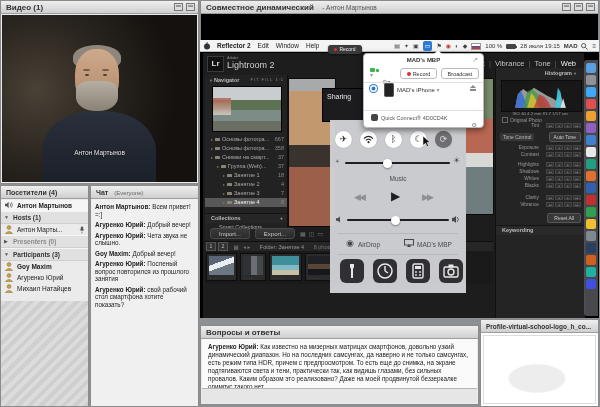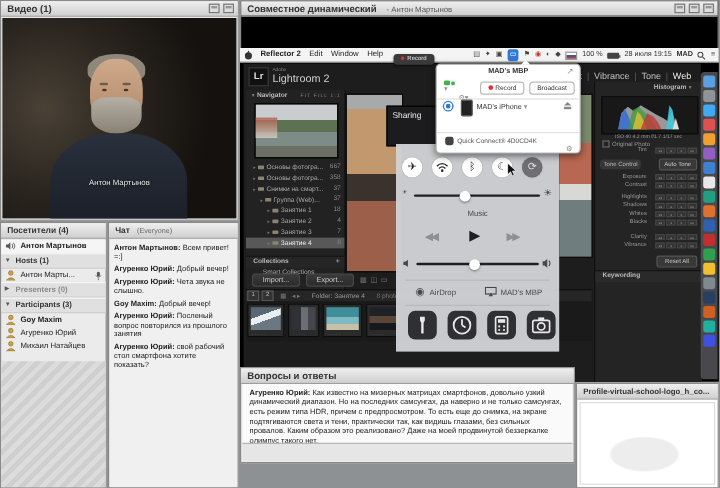--- a/index.html
+++ b/index.html
@@ -544,21 +544,21 @@
     <div class="abs" style="left:0;right:0;top:14px;bottom:0;overflow:hidden;">
       <div class="chat-msg"><span class="chat-author">Антон Мартынов</span> <span>Всем привет! =:]</span></div>
       <div class="chat-msg"><span class="chat-author">Агуренко Юрий</span> <span>Добрый вечер!</span></div>
       <div class="chat-msg"><span class="chat-author">Агуренко Юрий</span> <span>Чета звука не слышно.</span></div>
       <div class="chat-msg"><span class="chat-author">Goy Maxim</span> <span>Добрый вечер!</span></div>
       <div class="chat-msg"><span class="chat-author">Агуренко Юрий</span> <span>Посленый вопрос повторился из прошлого занятия</span></div>
       <div class="chat-msg"><span class="chat-author">Агуренко Юрий</span> <span>свой рабочий стол смартфона хотите показать?</span></div>
     </div>
   </div>
 
-  <div class="panel" style="left:200px;top:306px;width:279px;height:80px;text-decoration:underline;">
+  <div class="panel" style="left:200px;top:325px;width:279px;height:80px;text-decoration:underline;">
     <div class="phead"><span>Вопросы и ответы</span></div>
     <div class="qa-body">
       <div><span class="chat-author">Агуренко Юрий</span> <span>Как известно на мизерных матрицах смартфонов, довольно узкий динамический диапазон. Но на последних самсунгах, да наверно и не только самсунгах, есть режим типа HDR, причем с предпросмотром. То есть еще до снимка, на экране подтягиваются света и тени, практически так, как видишь глазами, без сильных провалов. Каким образом это реализовано?  Даже на моей продвинутой беззеркалке олимпус такого нет.</span></div>
       <div style="margin-top:2px;color:#555;"><span class="chat-author">Антон Мартынов</span> <span>я</span></div>
     </div>
     <div class="qa-input"></div>
   </div>
 
   <div class="panel" style="left:480px;top:319px;width:119px;height:88px;background:#fff;">
     <div class="phead" style="font-size:6.5px;"><span>Profile-virtual-school-logo_h_co...</span></div>

